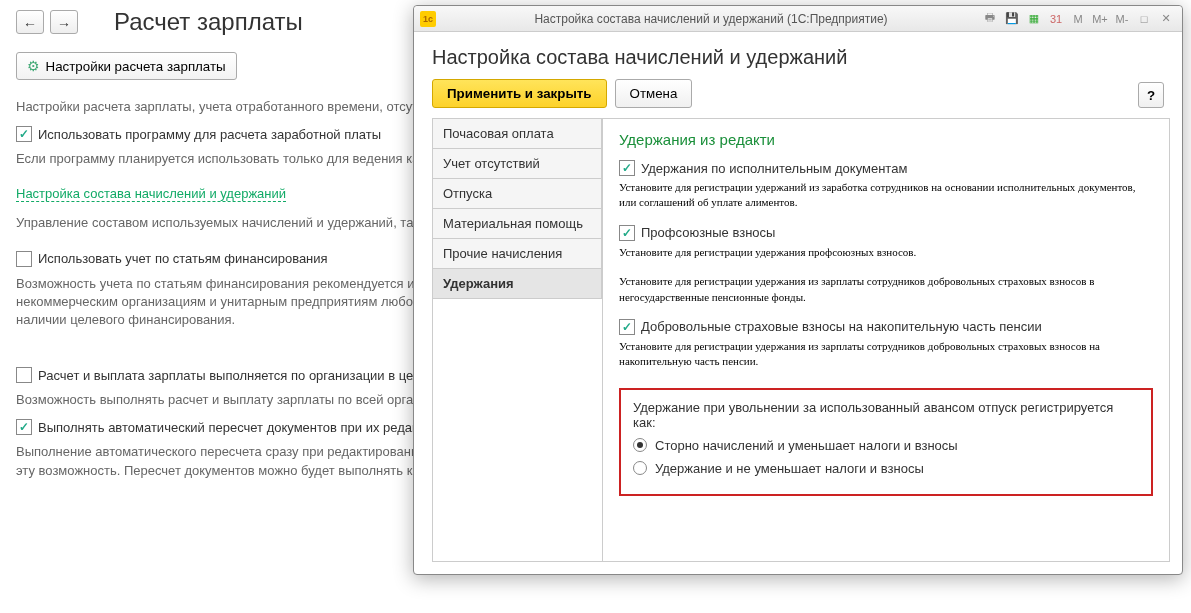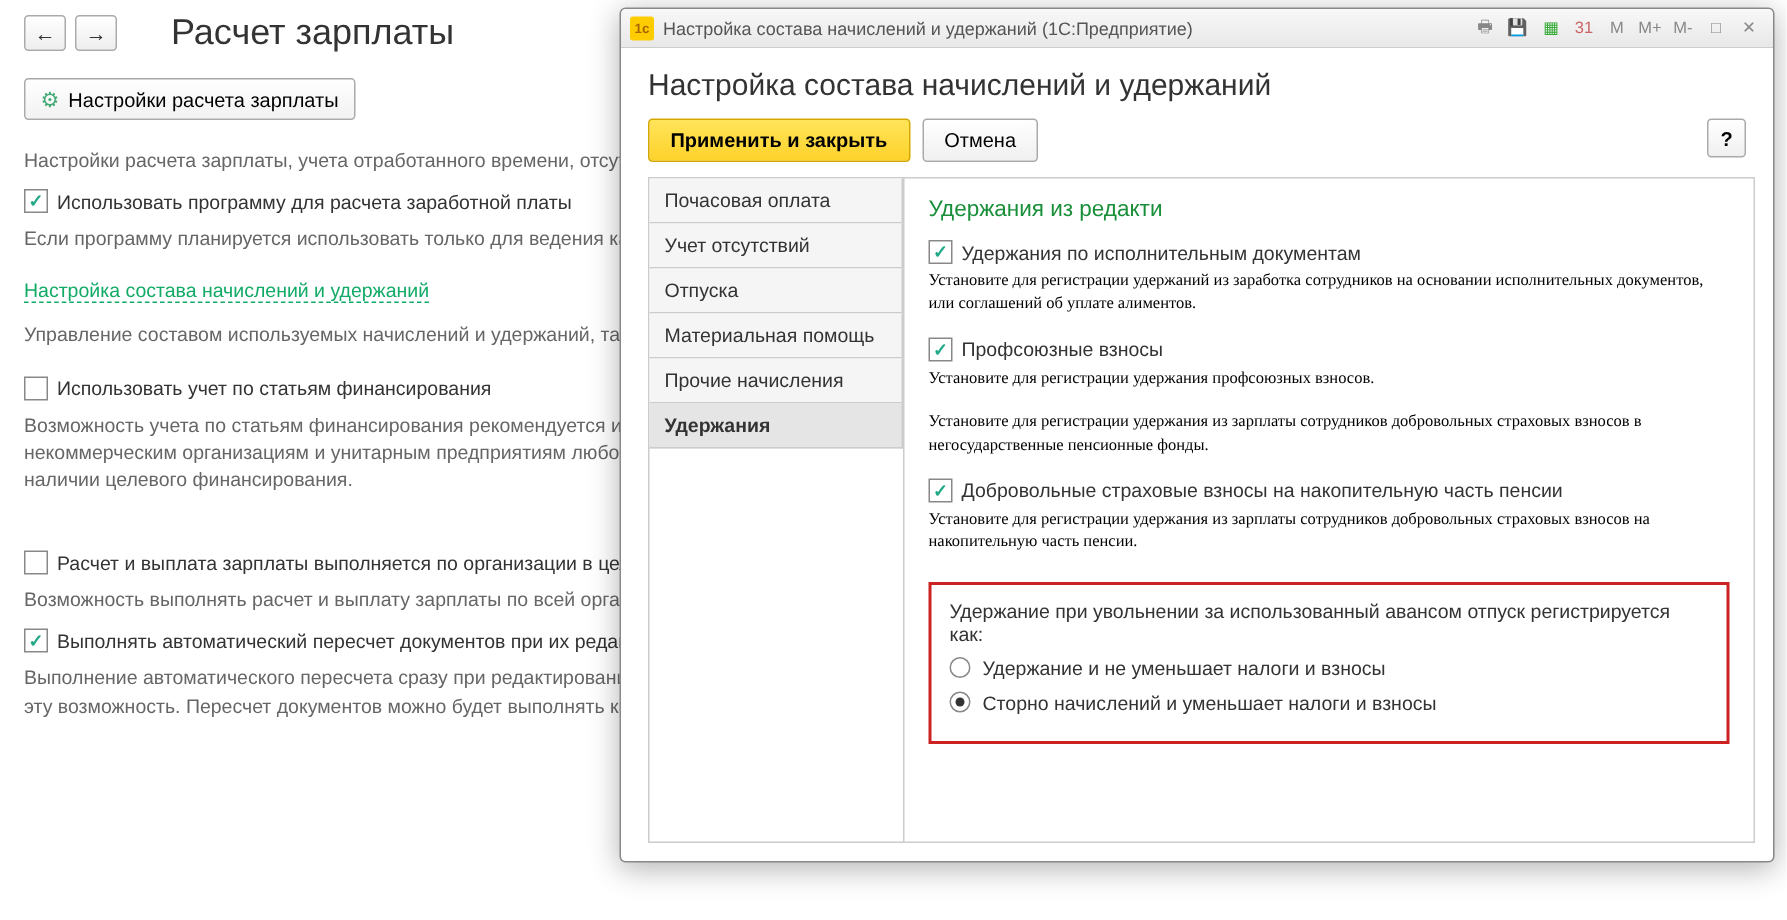--- a/index.html
+++ b/index.html
@@ -12,27 +12,27 @@
 .gear { color: #4a7; font-size: 14px; }
 .desc-text { color: #666; margin: 8px 0; line-height: 1.4; }
 .cb-row { display: flex; align-items: center; gap: 6px; margin: 10px 0 4px; }
 .cb { width: 16px; height: 16px; border: 1px solid #888; background: #fff; display: inline-flex; align-items: center; justify-content: center; }
 .cb.checked::after { content: "✓"; color: #2a8; font-weight: bold; font-size: 12px; }
 .link { color: #1a6; border-bottom: 1px dashed #1a6; display: inline-block; cursor: pointer; margin: 10px 0 4px; }
 .two-col { display: flex; gap: 40px; }
 .col { flex: 1; }
 
 .modal { position: absolute; left: 413px; top: 5px; width: 770px; height: 570px; border: 1px solid #888; box-shadow: 0 4px 20px rgba(0,0,0,0.3); background: #fff; border-radius: 4px; display: flex; flex-direction: column; }
-.titlebar { height: 26px; background: linear-gradient(#f8f8f8,#e8e8e8); border-bottom: 1px solid #ccc; display: flex; align-items: center; padding: 12px 6px; border-radius: 4px 4px 0 0; }
+.titlebar { height: 26px; background: linear-gradient(#f8f8f8,#e8e8e8); border-bottom: 1px solid #ccc; display: flex; align-items: center; padding: 12px 6px; border-radius: 4px 4px 0 0; text-align: center; }
 .tb-icon { width: 16px; height: 16px; background: #fc0; border-radius: 2px; margin-right: 6px; display: flex; align-items: center; justify-content: center; font-size: 9px; font-weight: bold; color: #a60; }
 .tb-title { flex: 1; font-size: 12px; color: #555; }
 .tb-btns { display: flex; gap: 2px; }
 .tb-btn { width: 20px; height: 18px; border: 1px solid transparent; display: flex; align-items: center; justify-content: center; font-size: 11px; color: #888; cursor: pointer; }
 .modal-header { padding: 14px 18px 10px; font-size: 20px; font-weight: normal; }
-.modal-toolbar { padding: 0 18px 10px; display: flex; gap: 8px; align-items: flex-start; }
+.modal-toolbar { padding: 0 18px 10px; display: flex; gap: 8px; align-items: flex-end; }
 .btn-primary { background: linear-gradient(#ffe45a,#fdd22a); border: 1px solid #d4a800; border-radius: 3px; padding: 6px 14px; font-weight: bold; cursor: pointer; }
 .btn-secondary { background: linear-gradient(#fff,#f0f0f0); border: 1px solid #aaa; border-radius: 3px; padding: 6px 14px; cursor: pointer; }
 .btn-help { margin-left: auto; background: linear-gradient(#fff,#f0f0f0); border: 1px solid #aaa; border-radius: 3px; width: 26px; height: 26px; font-weight: bold; cursor: pointer; }
 .modal-body { display: flex; flex: 1; overflow: hidden; padding: 0 12px 12px 18px; }
 .tab-list { width: 170px; border: 1px solid #ccc; border-right: none; }
 .tab-item { padding: 7px 10px; border-bottom: 1px solid #ccc; border-right: 1px solid #ccc; cursor: pointer; background: #f5f5f5; }
 .tab-item.active { background: #e5e5e5; font-weight: bold; }
 .tab-item:last-child { }
 .tab-content { flex: 1; border: 1px solid #ccc; border-left: 1px solid #ccc; padding: 12px 16px; overflow-y: auto; }
 .section-title { color: #1a8f3a; font-size: 15px; margin-bottom: 12px; }
@@ -167,23 +167,23 @@
         <div class="opt-row">
           <span class="cb checked"></span>
           <span>Добровольные страховые взносы на накопительную часть пенсии</span>
         </div>
         <div class="hint">Установите для регистрации удержания из зарплаты сотрудников добровольных страховых взносов на накопительную часть пенсии.</div>
       </div>
 
       <div class="red-box">
         <div>Удержание при увольнении за использованный авансом отпуск регистрируется как:</div>
         <div class="radio-row">
+          <span class="radio checked"></span>
+          <span>Сторно начислений и уменьшает налоги и взносы</span>
+        </div>
+        <div class="radio-row">
           <span class="radio"></span>
           <span>Удержание и не уменьшает налоги и взносы</span>
-        </div>
-        <div class="radio-row">
-          <span class="radio checked"></span>
-          <span>Сторно начислений и уменьшает налоги и взносы</span>
         </div>
       </div>
     </div>
   </div>
 </div>
 
 </body></html>

